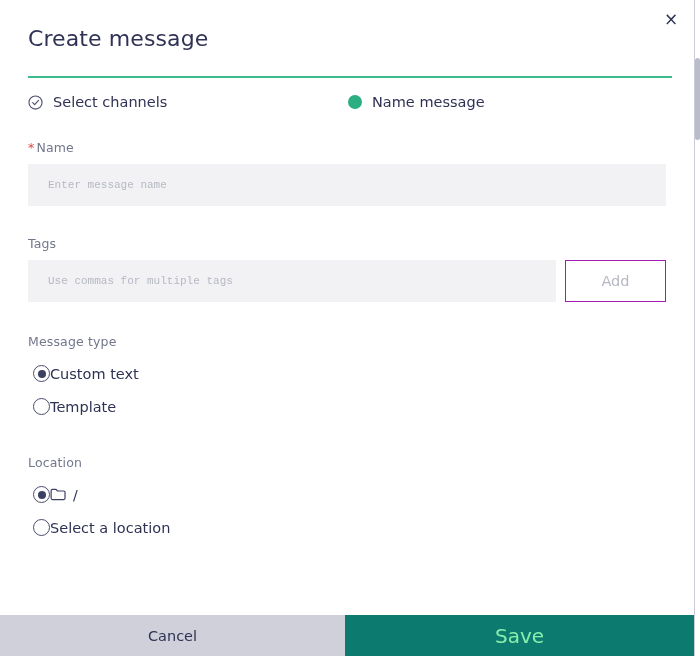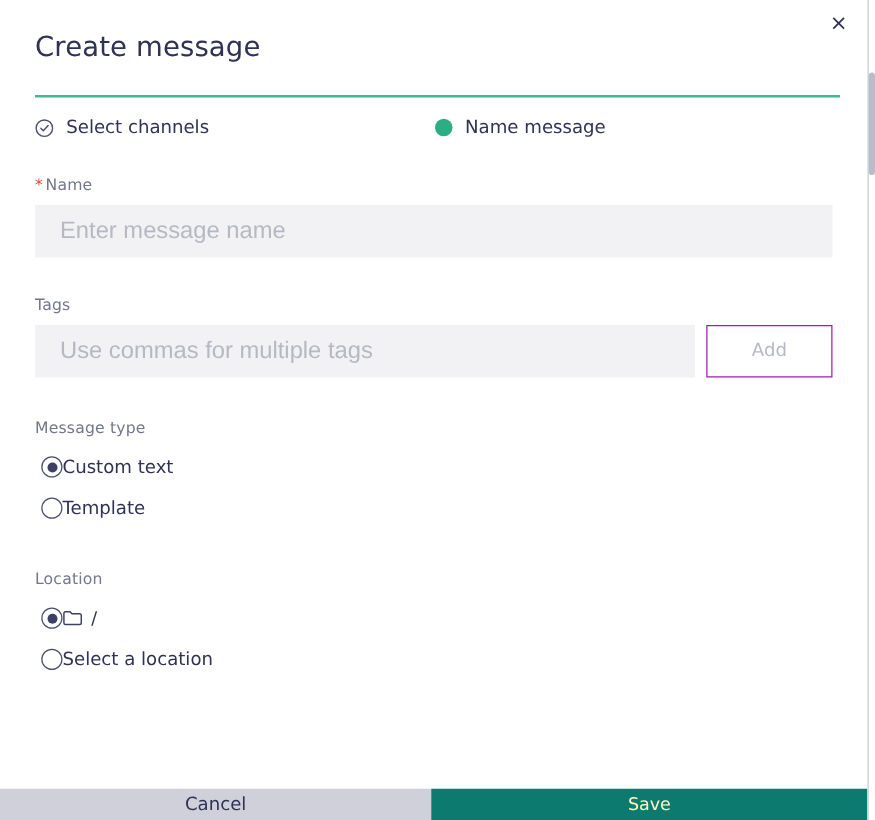--- a/index.html
+++ b/index.html
@@ -136,23 +136,23 @@
   }
 
   .text-input {
     width: 638px;
     height: 42px;
     background: #f2f2f4;
     border: none;
     outline: none;
     box-sizing: border-box;
     padding: 0 20px;
-    font-size: 19px;
-    color: #2f3254;
-    font-family: Liberation Sans, sans-serif;
+    font-size: 11px;
+    color: #2f3254;
+    font-family: Liberation Mono, monospace;
     display: block;
   }
   .text-input::placeholder {
     color: #b6b9c4;
     opacity: 1;
   }
 
   .tags-row {
     display: flex;
     align-items: center;
@@ -219,38 +219,38 @@
   }
   .slash {
     font-size: 14px;
     color: #2f3254;
     margin-left: 6px;
   }
 
   
   .footer {
     display: flex;
-    height: 25px;
+    height: 41px;
     width: 694px;
   }
   .btn-cancel {
     width: 345px;
     background: #cfd0da;
     border: none;
     color: #2f3254;
     font-size: 14.5px;
     font-family: "DejaVu Sans", "Liberation Sans", sans-serif;
     cursor: pointer;
   }
   .btn-save {
     flex: 1;
     background: #0c7a6e;
     border: none;
-    color: #fef9c3;
-    font-size: 14px;
+    color: #86efac;
+    font-size: 20px;
     font-family: "DejaVu Sans", "Liberation Sans", sans-serif;
     cursor: pointer;
   }
 </style>
 </head>
 <body>
 
 <div class="modal">
 
   <div class="scroll-track">

